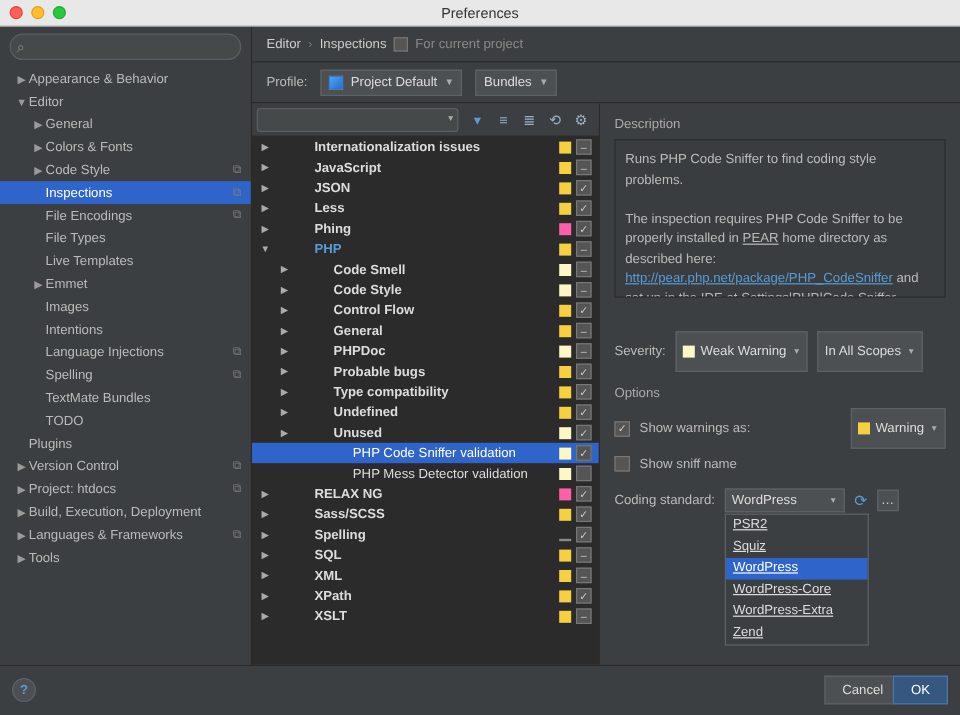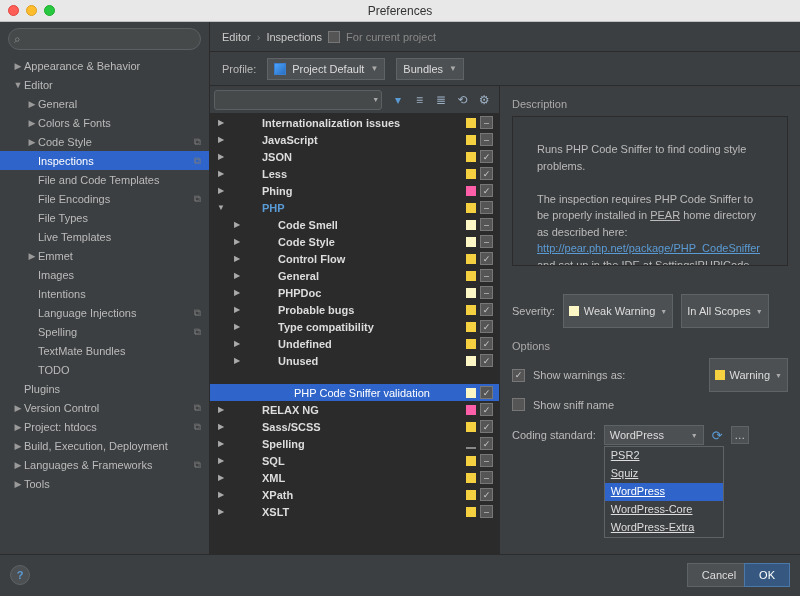--- a/index.html
+++ b/index.html
@@ -55,32 +55,32 @@
   .tb-ic.blue{color:#5b9bd5;}
 
   
   .itree{ flex:1; background:#2b2b2b; overflow:hidden; font-size:11px;}
   .irow{ display:flex; align-items:center; height:17px; padding-left:6px;}
   .irow .arrow{width:10px;font-size:8px;color:#aaa;text-align:center;}
   .irow.l2{padding-left:22px;}
   .irow.l3{padding-left:38px;}
   .irow .txt{color:#ddd; font-weight:bold;padding-left:36px;}
   .irow .txt.norm{font-weight:normal;}
-  .irow.sel{background:#2f65ca;margin-top:15px;}
+  .irow.sel{background:#2f65ca;}
   .irow.sel .txt{color:#fff;}
   .irow .badge{width:10px;height:10px;margin-left:auto;margin-right:4px;}
   .irow .chk{width:13px;height:13px;background:#555;border:1px solid #777;margin-right:6px;display:flex;align-items:center;justify-content:center;font-size:9px;color:#ccc;}
   .sq-yellow{background:#f5d142;}
   .sq-cream{background:#fdf6c5;}
   .sq-pink{background:#ff5ea8;}
   .sq-dash{background:transparent;border-bottom:2px solid #888;height:0;width:10px;}
 
   
   .sect-title{color:#aaa; margin:4px 0 6px 0;}
-  .desc-box{background:#3a3d3f;border:1px solid #2b2b2b;padding:24px; line-height:1.5;color:#bbb; height:150px; overflow:hidden;}
+  .desc-box{background:#3a3d3f;border:1px solid #2b2b2b;padding:8px; line-height:1.5;color:#bbb; height:132px; overflow:hidden;}
   .desc-box a{color:#5b9bd5;text-decoration:underline;}
 
   .sev-row{display:flex;align-items:center;gap:8px;margin-top:28px;}
   .opt-title{color:#aaa;margin-top:12px;margin-bottom:6px;}
   .opt-row{display:flex;align-items:center;gap:8px;margin-top:6px;}
   .opt-row .chk{width:13px;height:13px;border:1px solid #777;background:#555;display:flex;align-items:center;justify-content:center;font-size:9px;color:#ccc;}
   .mini-dd{background:#4c5052;border:1px solid #5e6366;height:20px;display:flex;align-items:center;padding:16px 5px;gap:5px;color:#ddd;}
   .mini-dd .tri{font-size:7px;color:#aaa;}
   .sw{width:10px;height:10px;display:inline-block;}
   .sw.cream{background:#fdf6c5;}
@@ -146,25 +146,20 @@
           <span style="width: 20px; display: inline-block;"></span>
           <span class="arrow">▶</span>
           <span>Code Style</span>
           <span class="glyph">⧉</span>
         </div>
         <div class="node selected">
           <span style="width: 20px; display: inline-block;"></span>
           <span class="arrow"></span>
           <span>Inspections</span>
           <span class="glyph">⧉</span>
-        </div>
-        <div class="node">
-          <span style="width: 20px; display: inline-block;"></span>
-          <span class="arrow"></span>
-          <span>File and Code Templates</span>
         </div>
         <div class="node">
           <span style="width: 20px; display: inline-block;"></span>
           <span class="arrow"></span>
           <span>File Encodings</span>
           <span class="glyph">⧉</span>
         </div>
         <div class="node">
           <span style="width: 20px; display: inline-block;"></span>
           <span class="arrow"></span>
@@ -372,20 +367,26 @@
               <span class="txt">Unused</span>
               <span class="badge sq-cream"></span>
               <span class="chk">✓</span>
             </div>
             <div class="irow l3 sel">
               <span class="arrow"></span>
               <span class="txt norm">PHP Code Sniffer validation</span>
               <span class="badge sq-cream"></span>
               <span class="chk">✓</span>
             </div>
+            <div class="irow l3">
+              <span class="arrow"></span>
+              <span class="txt norm">PHP Mess Detector validation</span>
+              <span class="badge sq-cream"></span>
+              <span class="chk"></span>
+            </div>
             <div class="irow l1">
               <span class="arrow">▶</span>
               <span class="txt">RELAX NG</span>
               <span class="badge sq-pink"></span>
               <span class="chk">✓</span>
             </div>
             <div class="irow l1">
               <span class="arrow">▶</span>
               <span class="txt">Sass/SCSS</span>
               <span class="badge sq-yellow"></span>
@@ -464,20 +465,21 @@
           <span class="lbl">Coding standard:</span>
           <div class="cs-dd">
             <span>WordPress</span>
             <span class="tri">▼</span>
             <div class="popup" id="popup">
                 <div class="pitem">PSR2</div>
                 <div class="pitem">Squiz</div>
                 <div class="pitem sel">WordPress</div>
                 <div class="pitem">WordPress-Core</div>
                 <div class="pitem">WordPress-Extra</div>
+                <div class="pitem">Zend</div>
               </div>
           </div>
           <span class="refresh">⟳</span>
           <div class="dots-btn">…</div>
         </div>
       </div>
     </div>
   </div>
 </div>
 

